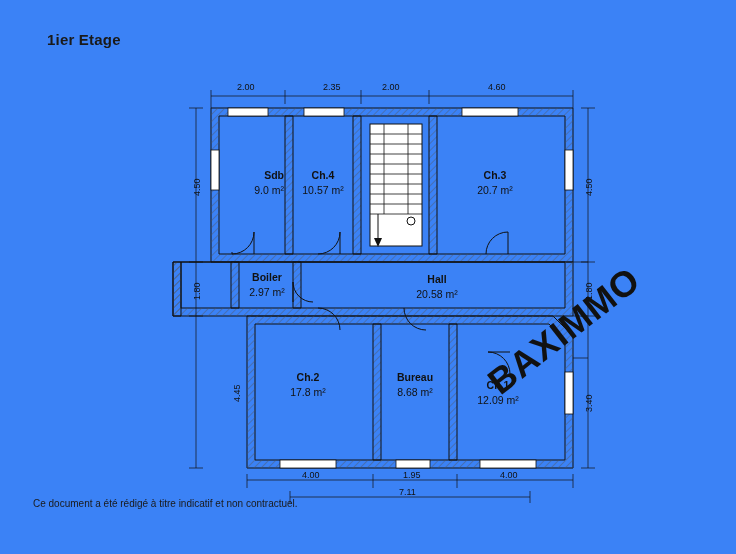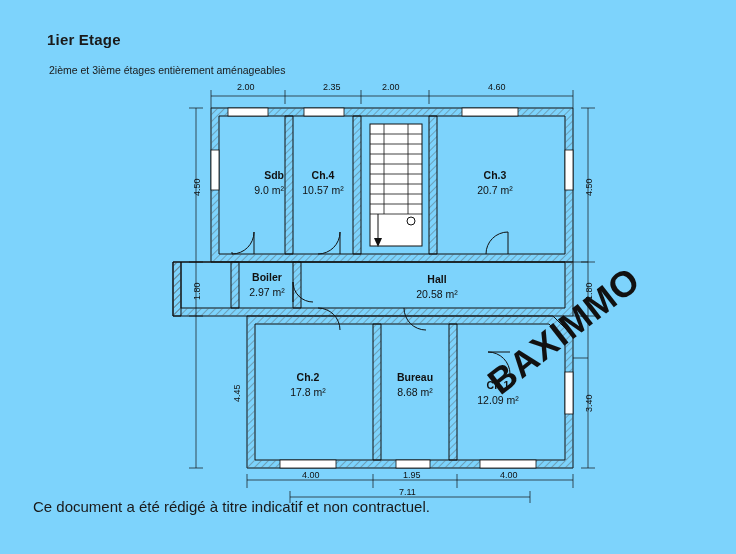--- a/index.html
+++ b/index.html
@@ -6,34 +6,34 @@
   body{
     width:736px;height:554px;
     background:#ffffff;
     font-family:"Liberation Sans", sans-serif;
     color:#1a1a1a;
     overflow:hidden;
     position:relative;
   }
   .page{
     position:absolute;inset:0;
-    background:#7dd3fc;
+    background:#3b82f6;
   }
   
   .title{
     position:absolute;left:47px;top:31px;
     font-size:15px;font-weight:bold;letter-spacing:.2px;
   }
   .subtitle{
     position:absolute;left:49px;top:64px;
     font-size:10.5px;
   }
   .footnote{
     position:absolute;left:33px;top:498px;
-    font-size:15px;
+    font-size:10px;
   }
   
   .watermark{
     position:absolute;left:480px;top:370px;
     font-size:36px;font-weight:bold;letter-spacing:1px;
     color:#111;
     transform:rotate(-38deg);
     transform-origin:left top;
     white-space:nowrap;
   }
@@ -62,21 +62,20 @@
     transform:rotate(-90deg);
     transform-origin:left top;
   }
 </style>
 </head>
 <body>
 
 <div class="page">
 
   <div class="title">1ier Etage</div>
-  <div class="subtitle">2ième et 3ième étages entièrement aménageables</div>
   <div class="footnote">Ce document a été rédigé à titre indicatif et non contractuel.</div>
 
   <div class="plan">
   <svg width="736" height="554" viewBox="0 0 736 554">
     <defs>
       <pattern id="hatch" width="5" height="5" patternTransform="rotate(45)" patternUnits="userSpaceOnUse">
         <line x1="0" y1="0" x2="0" y2="5" stroke="#555" stroke-width="0.8"></line>
       </pattern>
     </defs>
 

